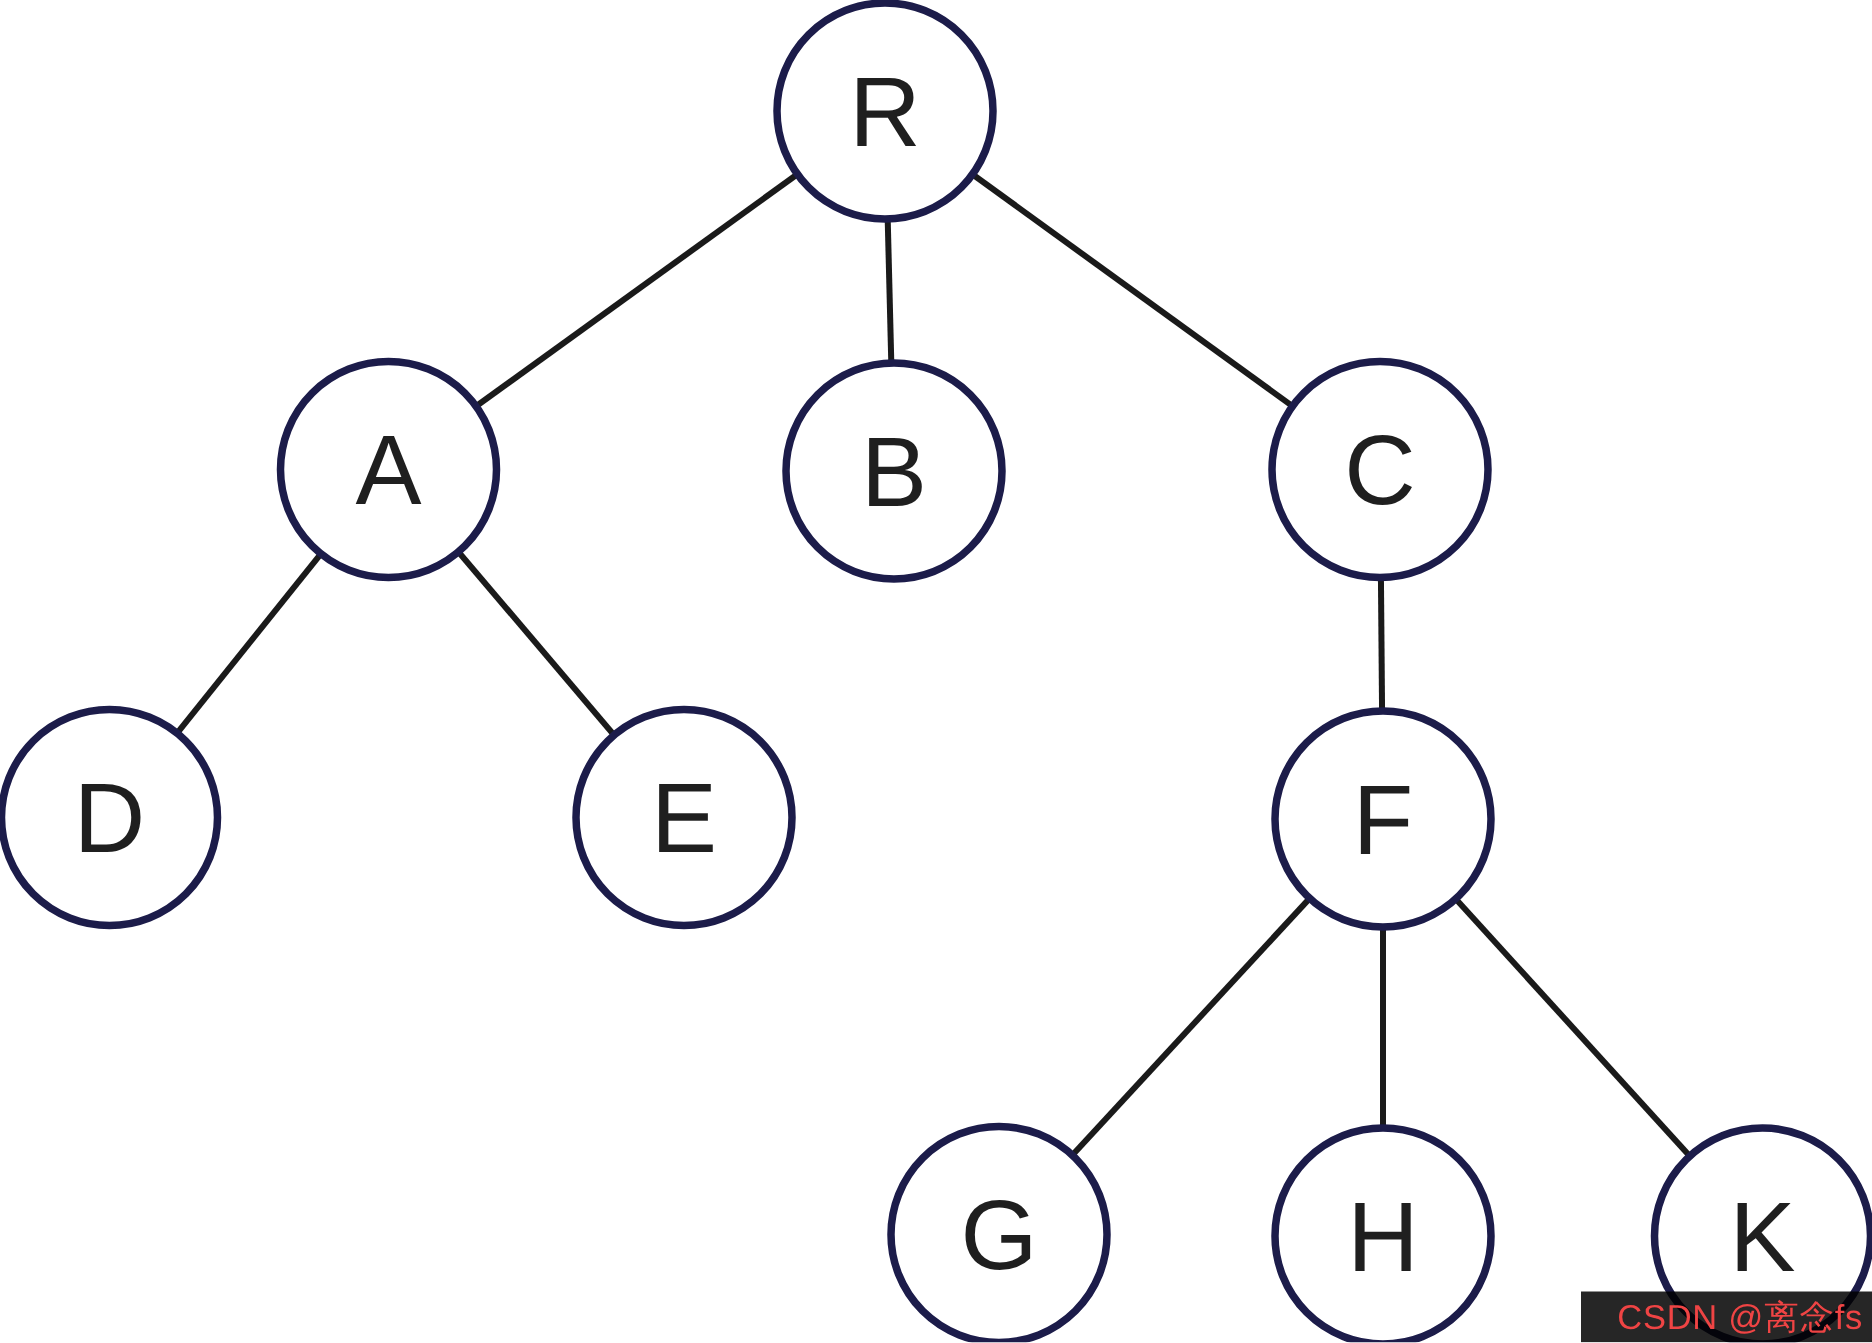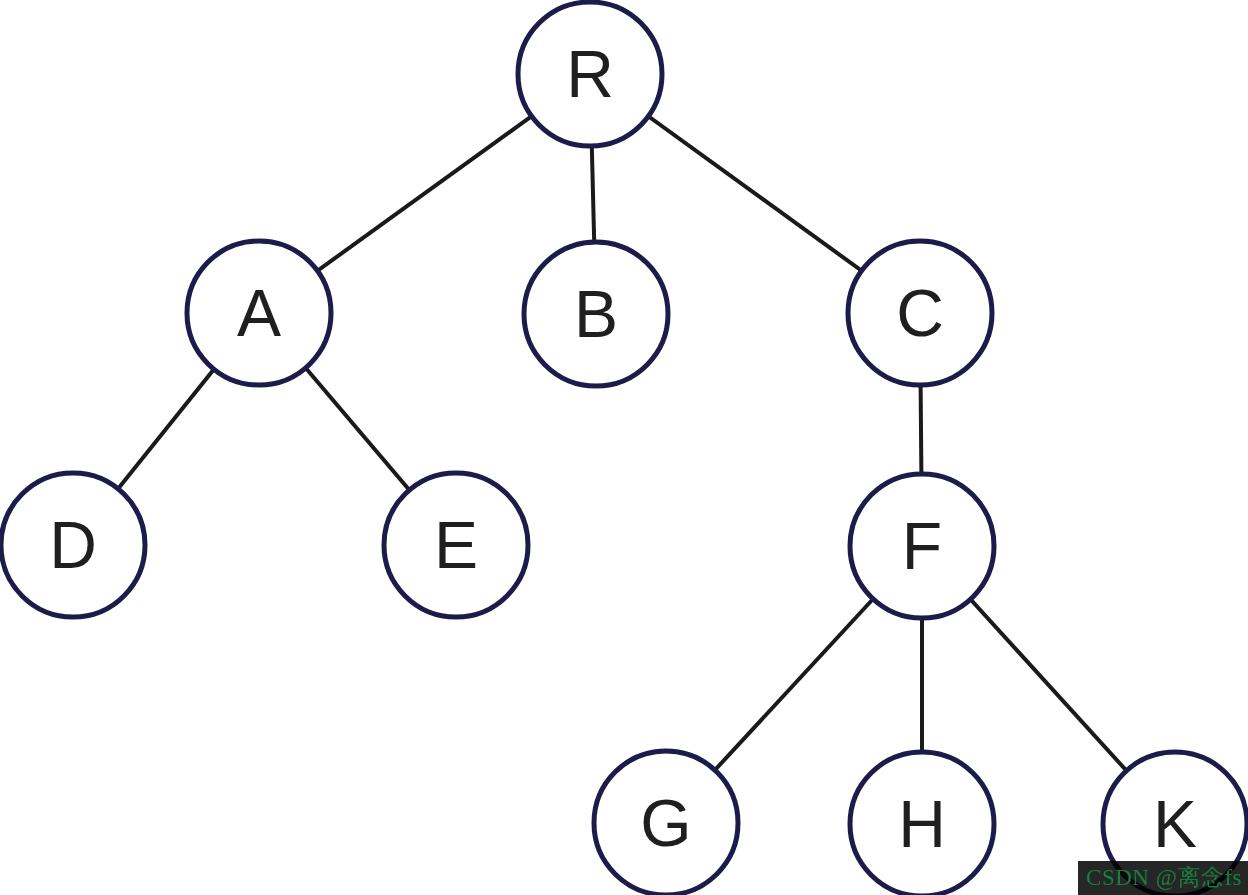--- a/index.html
+++ b/index.html
@@ -25,27 +25,27 @@
   svg.tree-svg text {
     font-family: "Liberation Sans", "DejaVu Sans", sans-serif;
     font-weight: 400;
   }
   .watermark {
     position: absolute;
     right: 0;
     bottom: 0;
     height: 34px;
     line-height: 34px;
-    padding: 0 6px 0 8px;
+    padding: 0 6px 0 24px;
     background: rgba(0, 0, 0, 0.85);
-    color: #15803d;
+    color: #ef4444;
     font-size: 23px;
     letter-spacing: 0.5px;
     white-space: nowrap;
-    font-family: Liberation Serif, serif;
+    font-family: Liberation Sans, sans-serif;
   }
 </style>
 </head>
 <body>
 
 <div class="canvas-wrap">
   <svg class="tree-svg" viewBox="0 0 1248 895" xmlns="http://www.w3.org/2000/svg">
       <line x1="590" y1="74" x2="259" y2="313" stroke="#1a1a1a" stroke-width="4"></line>
       <line x1="590" y1="74" x2="596" y2="314" stroke="#1a1a1a" stroke-width="4"></line>
       <line x1="590" y1="74" x2="920" y2="313" stroke="#1a1a1a" stroke-width="4"></line>

